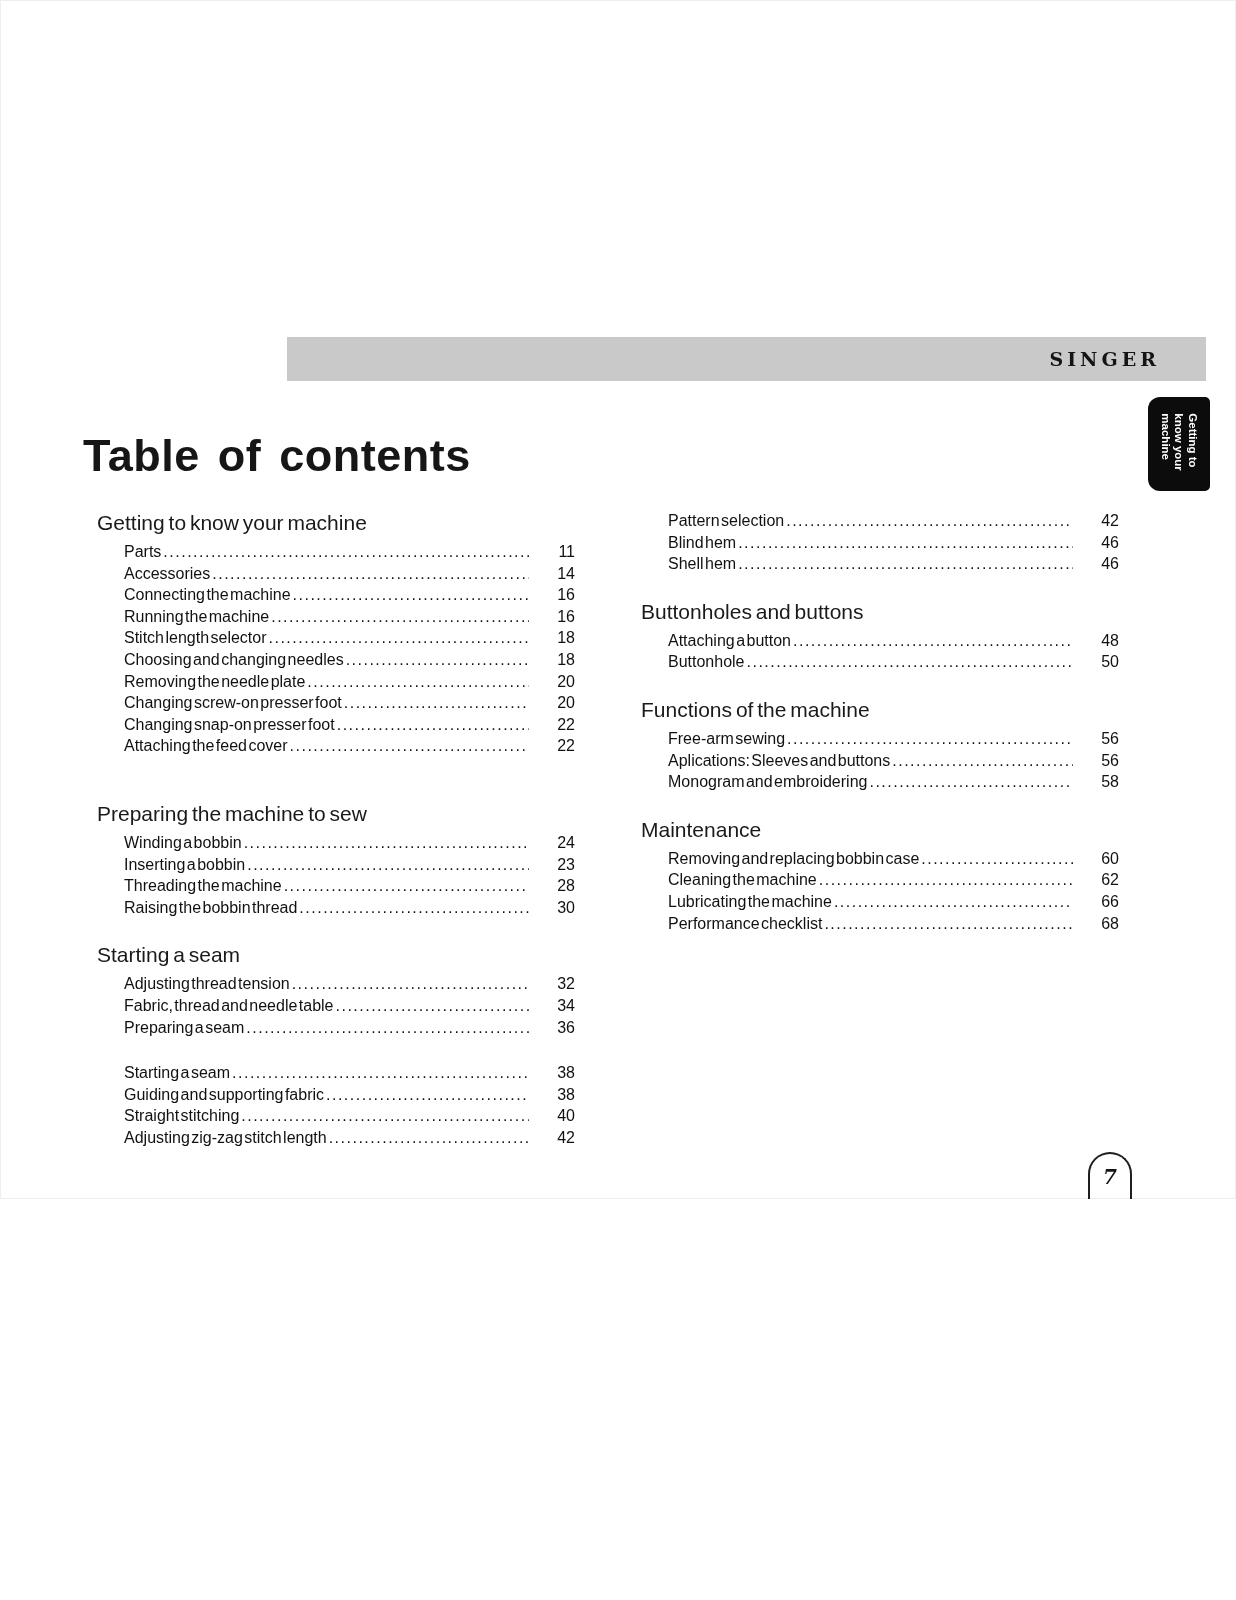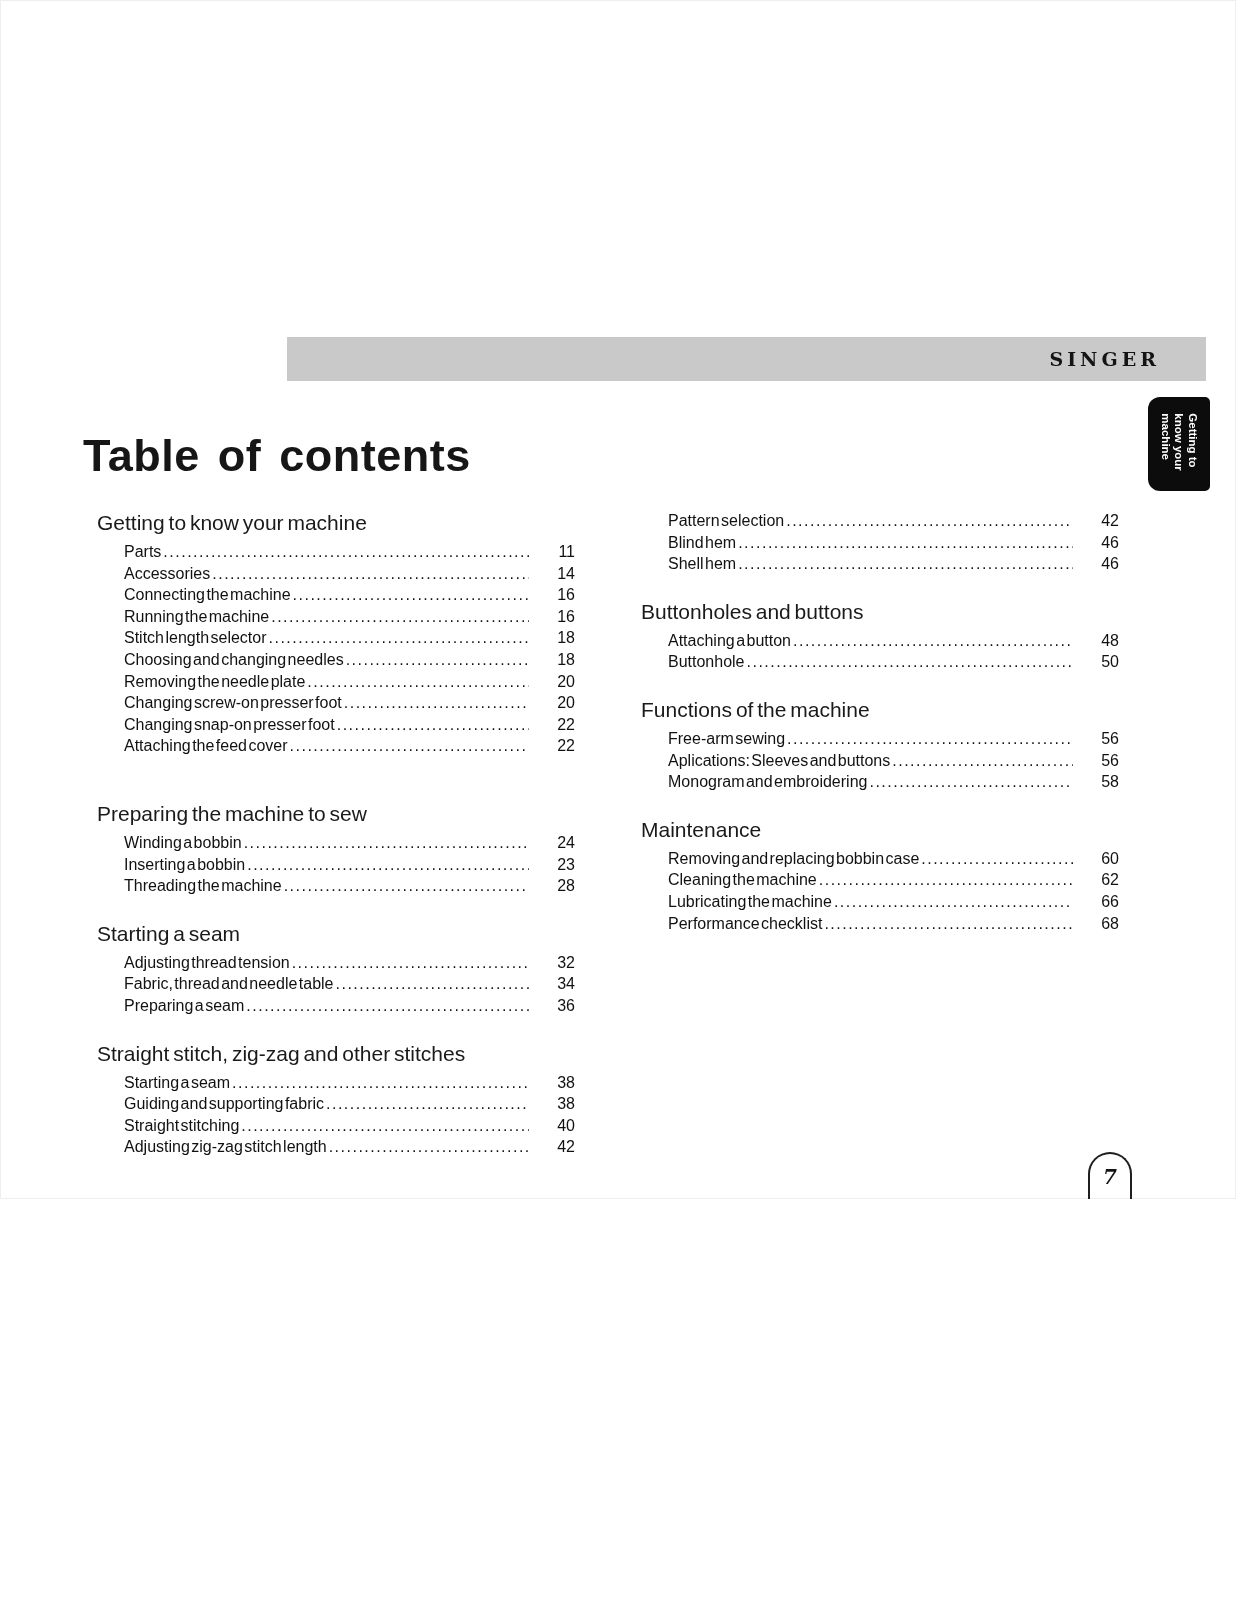--- a/index.html
+++ b/index.html
@@ -214,41 +214,45 @@
           <div class="toc-row">
             <span class="toc-label">Inserting a bobbin</span>
             <span class="toc-dots"></span>
             <span class="toc-page">23</span>
           </div>
           <div class="toc-row">
             <span class="toc-label">Threading the machine</span>
             <span class="toc-dots"></span>
             <span class="toc-page">28</span>
           </div>
+          <div class="toc-row">
+            <span class="toc-label">Raising the bobbin thread</span>
+            <span class="toc-dots"></span>
+            <span class="toc-page">30</span>
+          </div>
         </div>
         <div class="toc-section">
           <div class="toc-header">Starting a seam</div>
           <div class="toc-row">
             <span class="toc-label">Adjusting thread tension</span>
             <span class="toc-dots"></span>
             <span class="toc-page">32</span>
           </div>
           <div class="toc-row">
             <span class="toc-label">Fabric, thread and needle table</span>
             <span class="toc-dots"></span>
             <span class="toc-page">34</span>
           </div>
           <div class="toc-row">
             <span class="toc-label">Preparing a seam</span>
             <span class="toc-dots"></span>
             <span class="toc-page">36</span>
           </div>
         </div>
         <div class="toc-section">
-          <div class="toc-header">Straight stitch, zig-zag and other stitches</div>
           <div class="toc-row">
             <span class="toc-label">Starting a seam</span>
             <span class="toc-dots"></span>
             <span class="toc-page">38</span>
           </div>
           <div class="toc-row">
             <span class="toc-label">Guiding and supporting fabric</span>
             <span class="toc-dots"></span>
             <span class="toc-page">38</span>
           </div>

